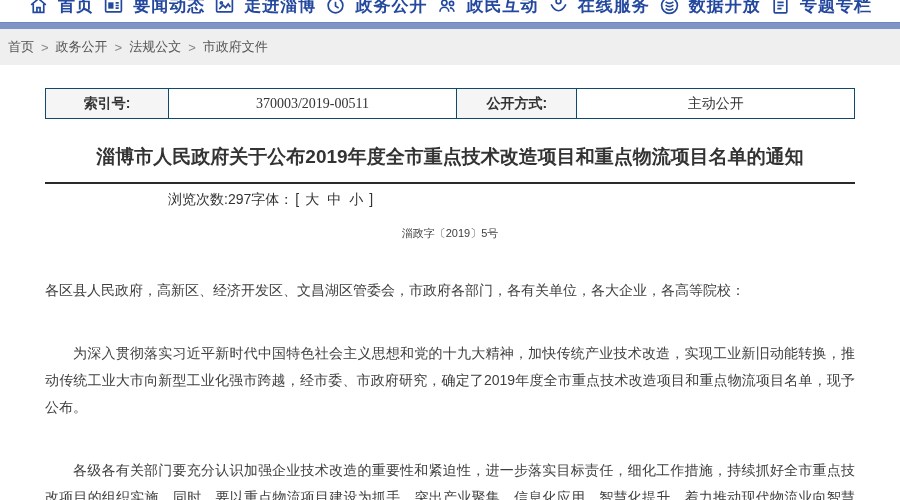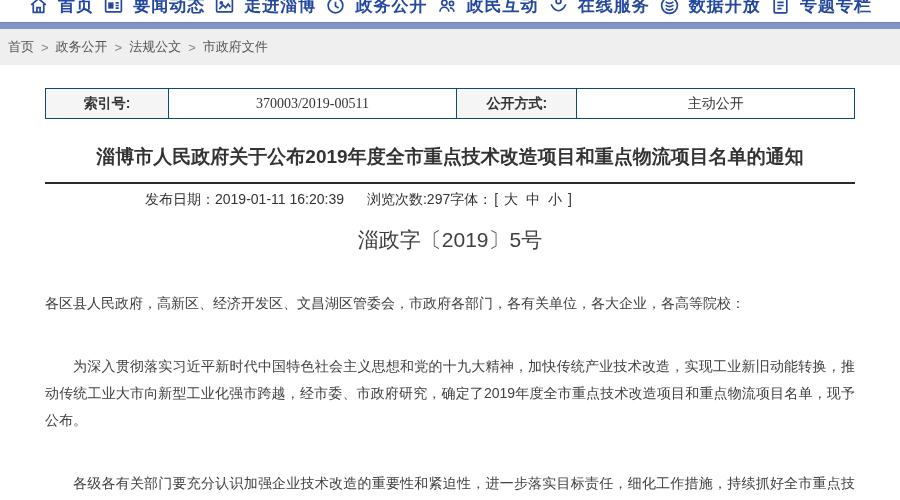--- a/index.html
+++ b/index.html
@@ -53,21 +53,21 @@
 
   .meta-row {
     height: 32px; display: flex; align-items: center;
     padding-left: 100px; font-size: 14px; color: #333; white-space: nowrap;
   }
   .meta-row .views { margin-left: 23px; }
   .meta-row .font-widget { }
   .font-widget a { color: #333; text-decoration: none; cursor: pointer; margin: 0 4px; }
   .font-widget .bracket { margin: 0 2px; }
 
-  .doc-number { margin-top: 10px; text-align: center; font-size: 21px; color: #404040; }
+  .doc-number { margin-top: 10px; text-align: center; font-size: 11px; color: #404040; }
 
   .body-text {
     margin-top: 26px; font-size: 14px; color: #404040;
     line-height: 27px; text-align: justify;
   }
   .body-text p { text-align: justify; margin-top: 36px; }
   .body-text p.indent { text-indent: 2em; }
 </style>
 </head>
 <body>
@@ -174,21 +174,20 @@
           <td class="mvalue2">主动公开</td>
         </tr>
       </tbody>
     </table>
 
     <h1 class="title">淄博市人民政府关于公布2019年度全市重点技术改造项目和重点物流项目名单的通知</h1>
 
     <div class="rule"></div>
 
     <div class="meta-row">
-      <span class="date"><span>发布日期：</span><span>2019-01-11 16:20:39</span></span>
       <span class="views"><span>浏览次数:</span><span>297</span></span>
       <span class="font-widget">
         <span>字体：</span><span class="bracket">[</span><a>大</a><a>中</a><a>小</a><span class="bracket">]</span>
       </span>
     </div>
 
     <div class="doc-number">淄政字〔2019〕5号</div>
 
     <div class="body-text">
       <p>各区县人民政府，高新区、经济开发区、文昌湖区管委会，市政府各部门，各有关单位，各大企业，各高等院校：</p>

